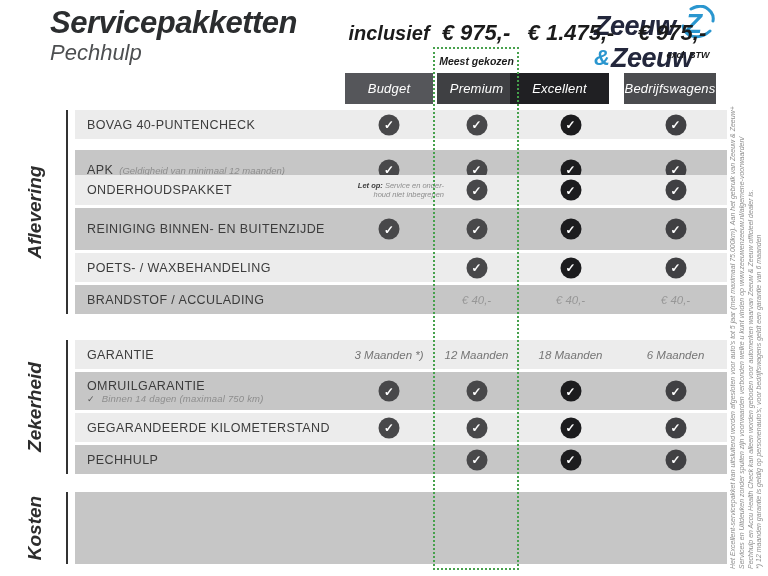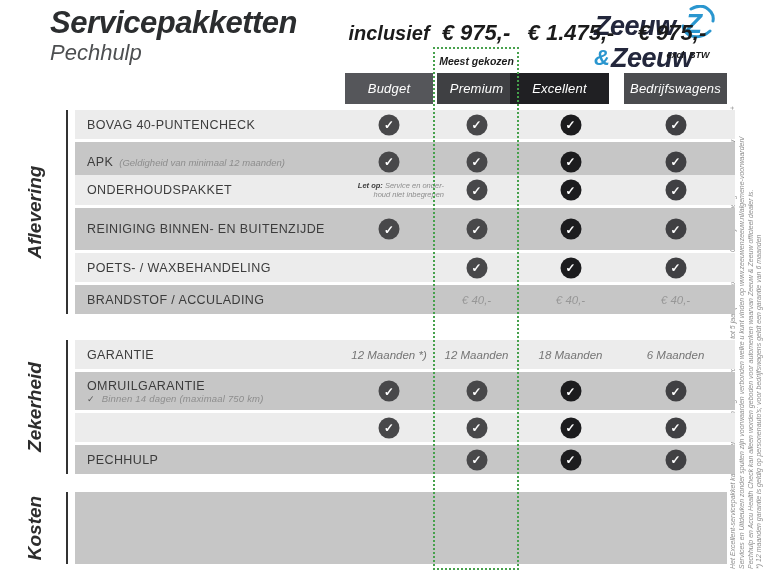--- a/index.html
+++ b/index.html
@@ -18,21 +18,21 @@
   
   .premium-outline{position:absolute;left:433px;top:47px;width:86px;height:523px;
         border:2px dotted #47a14d;box-sizing:border-box;pointer-events:none;z-index:6;}
   .badge{position:absolute;left:437px;top:50px;width:79px;height:21px;z-index:7;
         display:flex;align-items:center;justify-content:center;background:#fff;
         font-size:10.5px;font-weight:bold;font-style:italic;color:#1c1c1c;}
   
   .col-header{position:absolute;top:73px;height:31px;display:flex;align-items:center;justify-content:center;
         color:#fff;font-size:13px;font-weight:normal;font-style:italic;z-index:2;letter-spacing:.2px;}
   
-  .row{position:absolute;left:75px;width:652px;z-index:1;padding-left:8px;}
+  .row{position:absolute;left:75px;width:652px;z-index:1;}
   .row-light{background:#ececec;}
   .row-dark{background:#c6c6c6;}
   .row-label-wrap{position:absolute;left:12px;top:0;bottom:0;display:flex;flex-direction:column;justify-content:center;}
   .row-label{font-size:12.5px;color:#3c3c3c;letter-spacing:.4px;white-space:nowrap;}
   .label-note{font-size:9.5px;font-style:italic;color:#8d8d8d;margin-left:6px;letter-spacing:0;}
   .sub-note{font-size:9.5px;font-style:italic;color:#8d8d8d;margin-top:0;letter-spacing:.2px;}
   .sub-note .tick{color:#555;font-style:normal;margin-right:7px;font-size:9px;}
   .check{position:absolute;width:21px;height:21px;border-radius:50%;display:flex;align-items:center;justify-content:center;
         color:#fff;font-size:12px;font-weight:bold;transform:translate(-50%,-50%);}
   .cell-text{position:absolute;transform:translate(-50%,-50%);font-size:11.5px;font-style:italic;white-space:nowrap;}
@@ -79,31 +79,31 @@
     </div>
   </div>
 
   <div class="badge">Meest gekozen</div>
   <div class="premium-outline"></div>
 
   <div id="table-area">
       <div class="col-header" style="left: 345px; width: 88px; background: rgb(85, 86, 90);">Budget</div>
       <div class="col-header" style="left: 437px; width: 79px; background: rgb(63, 64, 67);">Premium</div>
       <div class="col-header" style="left: 510px; width: 99px; background: rgb(32, 32, 35);">Excellent</div>
-      <div class="col-header" style="left: 624px; width: 103px; background: rgb(75, 76, 79);">Bedrijfswagens</div>
+      <div class="col-header" style="left: 624px; width: 92px; background: rgb(75, 76, 79);">Bedrijfswagens</div>
       <div class="row row-light" style="top: 110px; height: 29px;">
         <div class="row-label-wrap">
           <div class="row-label">BOVAG 40-PUNTENCHECK</div>
         </div>
         <div class="check" style="left: 314px; top: 50%; background: rgb(72, 72, 74);">✓</div>
         <div class="check" style="left: 401.5px; top: 50%; background: rgb(72, 72, 74);">✓</div>
         <div class="check" style="left: 495.5px; top: 50%; background: rgb(28, 28, 30);">✓</div>
         <div class="check" style="left: 600.5px; top: 50%; background: rgb(64, 64, 67);">✓</div>
       </div>
-      <div class="row row-dark" style="top: 142px; height: 39px;">
+      <div class="row row-dark" style="top: 150px; height: 39px;">
         <div class="row-label-wrap">
           <div class="row-label">APK<span class="label-note">(Geldigheid van minimaal 12 maanden)</span></div>
         </div>
         <div class="check" style="left: 314px; top: 50%; background: rgb(72, 72, 74);">✓</div>
         <div class="check" style="left: 401.5px; top: 50%; background: rgb(72, 72, 74);">✓</div>
         <div class="check" style="left: 495.5px; top: 50%; background: rgb(28, 28, 30);">✓</div>
         <div class="check" style="left: 600.5px; top: 50%; background: rgb(64, 64, 67);">✓</div>
       </div>
       <div class="row row-light" style="top: 175px; height: 30px; text-decoration: underline;">
         <div class="row-label-wrap">
@@ -136,36 +136,39 @@
           <div class="row-label">BRANDSTOF / ACCULADING</div>
         </div>
         <div class="cell-text" style="left: 401.5px; top: 50%; color: rgb(151, 151, 151);">€ 40,-</div>
         <div class="cell-text" style="left: 495.5px; top: 50%; color: rgb(151, 151, 151);">€ 40,-</div>
         <div class="cell-text" style="left: 600.5px; top: 50%; color: rgb(151, 151, 151);">€ 40,-</div>
       </div>
       <div class="row row-light" style="top: 340px; height: 29px;">
         <div class="row-label-wrap">
           <div class="row-label">GARANTIE</div>
         </div>
-        <div class="cell-text" style="left: 314px; top: 50%; color: rgb(117, 117, 117);">12 Maanden *)</div>
+        <div class="cell-text" style="left: 314px; top: 50%; color: rgb(117, 117, 117);">3 Maanden *)</div>
         <div class="cell-text" style="left: 401.5px; top: 50%; color: rgb(117, 117, 117);">12 Maanden</div>
         <div class="cell-text" style="left: 495.5px; top: 50%; color: rgb(117, 117, 117);">18 Maanden</div>
         <div class="cell-text" style="left: 600.5px; top: 50%; color: rgb(117, 117, 117);">6 Maanden</div>
       </div>
       <div class="row row-dark" style="top: 372px; height: 38px;">
         <div class="row-label-wrap">
           <div class="row-label">OMRUILGARANTIE</div>
           <div class="sub-note"><span class="tick">✓</span>Binnen 14 dagen (maximaal 750 km)</div>
         </div>
         <div class="check" style="left: 314px; top: 50%; background: rgb(72, 72, 74);">✓</div>
         <div class="check" style="left: 401.5px; top: 50%; background: rgb(72, 72, 74);">✓</div>
         <div class="check" style="left: 495.5px; top: 50%; background: rgb(28, 28, 30);">✓</div>
         <div class="check" style="left: 600.5px; top: 50%; background: rgb(64, 64, 67);">✓</div>
       </div>
       <div class="row row-light" style="top: 413px; height: 29px;">
+        <div class="row-label-wrap">
+          <div class="row-label">GEGARANDEERDE KILOMETERSTAND</div>
+        </div>
         <div class="check" style="left: 314px; top: 50%; background: rgb(72, 72, 74);">✓</div>
         <div class="check" style="left: 401.5px; top: 50%; background: rgb(72, 72, 74);">✓</div>
         <div class="check" style="left: 495.5px; top: 50%; background: rgb(28, 28, 30);">✓</div>
         <div class="check" style="left: 600.5px; top: 50%; background: rgb(64, 64, 67);">✓</div>
       </div>
       <div class="row row-dark" style="top: 445px; height: 29px;">
         <div class="row-label-wrap">
           <div class="row-label">PECHHULP</div>
         </div>
         <div class="check" style="left: 401.5px; top: 50%; background: rgb(72, 72, 74);">✓</div>

